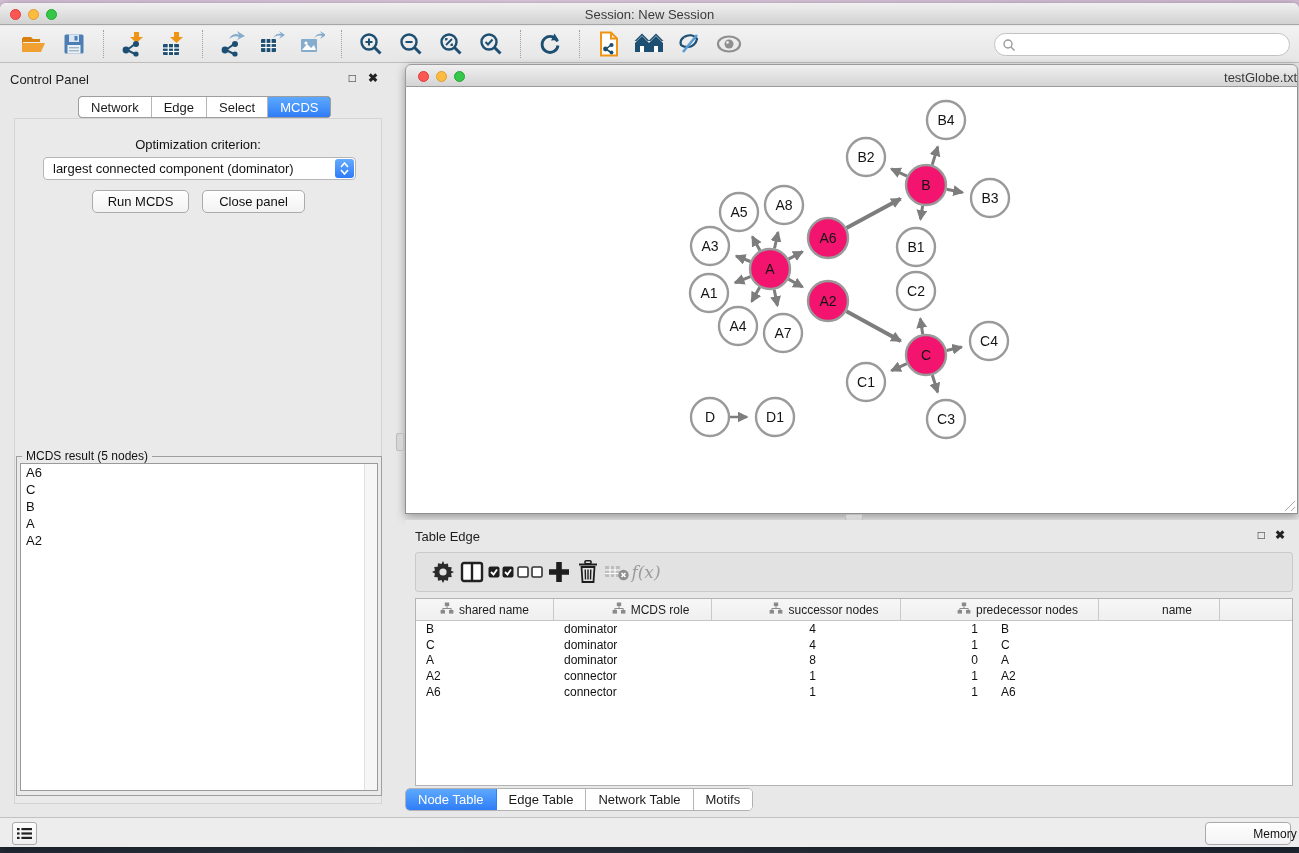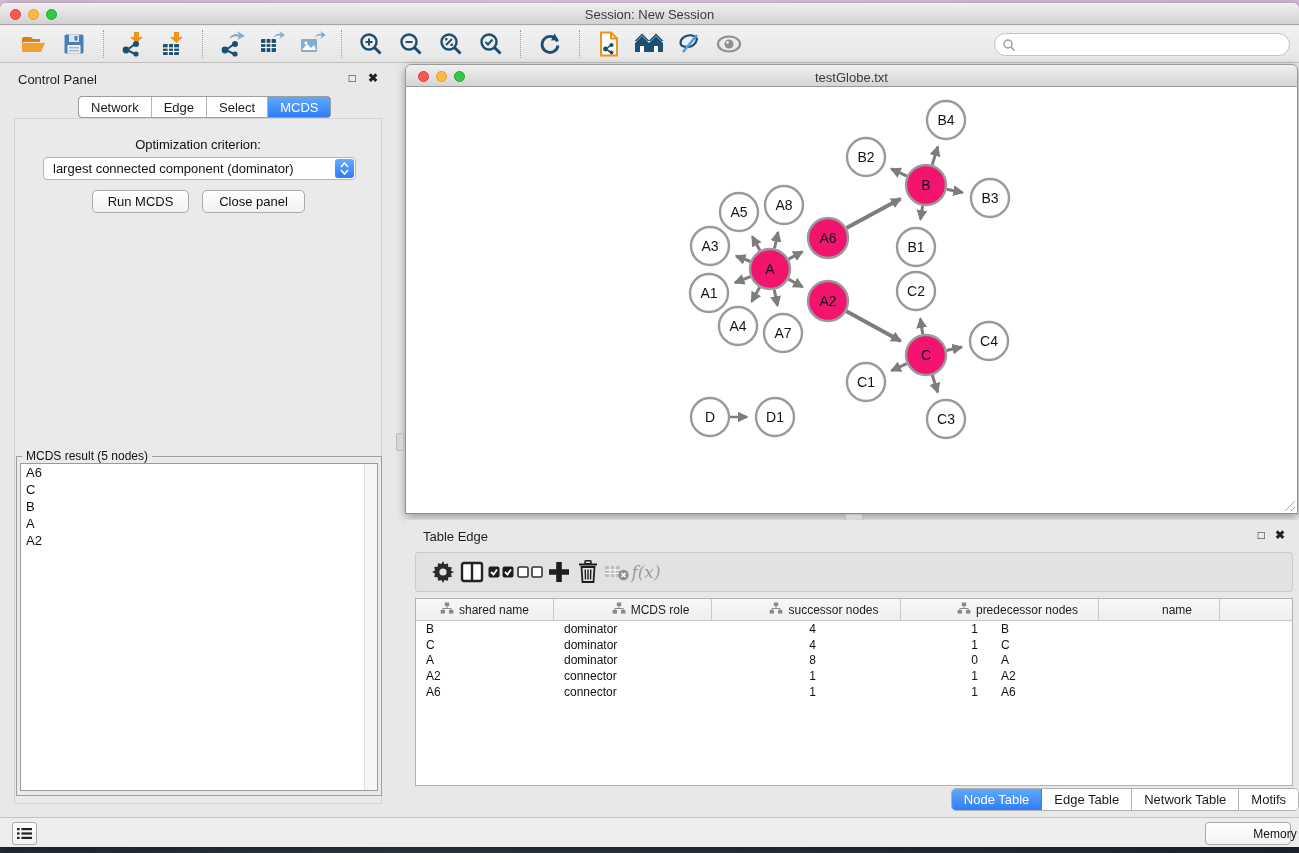--- a/index.html
+++ b/index.html
@@ -20,21 +20,21 @@
   
   .toolbar { position:absolute; top:26px; left:0; width:1299px; height:37px; background:linear-gradient(#f2f2f2,#e6e6e6);
     border-bottom:1px solid #bdbdbd; display:flex; align-items:center; padding-left:14px; }
   .tbtn { width:30px; height:30px; display:flex; align-items:center; justify-content:center; margin:0 5px; cursor:default; }
   .tsep { width:1px; height:28px; margin:0 9px; border-left:1px dotted #9f9f9f; }
   .searchbox { position:absolute; right:9px; top:7px; width:296px; height:23px; background:#fff; border:1px solid #c2c2c2;
     border-radius:12px; display:flex; align-items:center; padding-left:7px; }
 
   
   .control-panel { position:absolute; top:63px; left:0; width:390px; height:754px; background:#e8e8e8; }
-  .panel-title { position:absolute; top:9px; left:18px; font-size:13px; color:#1e1e1e; }
+  .panel-title { position:absolute; top:9px; left:10px; font-size:13px; color:#1e1e1e; }
   .panel-chrome { position:absolute; top:8px; font-size:12px; color:#222; }
   .cp-inner { position:absolute; top:55px; left:14px; width:368px; height:686px; background:#eaeaea; border:1px solid #d4d4d4; }
   .segtabs { position:absolute; display:flex; height:22px; border:1px solid #9e9e9e; border-radius:4px; overflow:hidden; background:#7f1d1d; }
   .seg { display:flex; align-items:center; justify-content:center; font-size:13px; color:#1b1b1b; background:#fff; border-right:1px solid #b5b5b5; padding:0 12px; }
   .seg:last-child { border-right:none; }
   .seg.active { background:linear-gradient(#5ea9fd,#2f7df7); color:#fff; border-right-color:#2f7df7; }
   .cp-tabs { top:33px; left:78px; }
   .opt-label { position:absolute; top:74px; left:14px; width:368px; text-align:center; font-size:13px; color:#111; }
   .dropdown { position:absolute; top:94px; left:43px; width:313px; height:23px; background:#fff; border:1px solid #b5b5b5; border-radius:4px;
     display:flex; align-items:center; font-size:13px; color:#111; padding-left:9px; }
@@ -67,21 +67,21 @@
   .table-panel { position:absolute; top:520px; left:405px; width:894px; height:296px; background:#e8e8e8; }
   .tp-toolbar { position:absolute; top:32px; left:10px; width:878px; height:40px; background:#e2e2e2; border:1px solid #cacaca;
     border-radius:3px; display:flex; align-items:center; padding-left:13px; }
   .tp-btn { width:28px; height:28px; display:flex; align-items:center; justify-content:center; margin-right:1px; }
   .datatable { position:absolute; top:78px; left:10px; width:878px; height:188px; background:#fff; border:1px solid #b3b3b3; overflow:hidden; }
   .dt-header { display:flex; height:22px; background:linear-gradient(#f7f7f7,#efefef); border-bottom:1px solid #c6c6c6;gap:36px; }
   .dt-hcell { position:relative; display:flex; align-items:center; justify-content:center; font-size:12px; color:#1c1c1c;
     border-right:1px solid #c9c9c9; gap:5px; }
   .dt-row { display:flex; height:15.8px; align-items:center; }
   .dt-cell { font-size:12px; color:#111; white-space:nowrap; overflow:hidden; }
-  .bot-tabs { position:absolute; top:268px; left:0; width:894px; display:flex; justify-content:flex-end; }
+  .bot-tabs { position:absolute; top:268px; left:0; width:894px; display:flex; justify-content:flex-start; }
   .bt-wrap { display:flex; height:23px; border:1px solid #b2b2b2; border-radius:5px; overflow:hidden; background:#fff; }
 
   
   .statusbar { position:absolute; top:817px; left:0; width:1299px; height:30px; background:#ededed; border-top:1px solid #c2c2c2; }
   .list-btn { position:absolute; top:4px; left:12px; width:25px; height:23px; background:linear-gradient(#fdfdfd,#f0f0f0);
     border:1px solid #ababab; border-radius:3px; display:flex; align-items:center; justify-content:center; }
   .memory-btn { position:absolute; top:4px; right:8px; width:86px; height:23px; background:linear-gradient(#ffffff,#f3f3f3);
     border:1px solid #a9a9a9; border-radius:4px; display:flex; align-items:center; justify-content:center; gap:6px; font-size:12px; color:#111;padding-left:48px; }
   .mem-dot { width:11px; height:11px; border-radius:50%; background:#1d9e34; }
 </style>
@@ -298,21 +298,21 @@
         <div class="list-scroll"></div>
     </div>
   </div>
 </div>
 
 <div class="net-window">
   <div class="net-titlebar">
     <span class="traffic nt-red"></span>
     <span class="traffic nt-yellow"></span>
     <span class="traffic nt-green"></span>
-    <div class="win-title" style="top:5px;">testGlobe.txt</div>
+    <div class="win-title" style="top:5px;text-align:right;">testGlobe.txt</div>
   </div>
   <div class="net-canvas">
     <svg id="graph-svg" width="891" height="425">
         <defs>
           <marker id="arrow" viewBox="0 0 10 10" refX="8.5" refY="5" markerWidth="11" markerHeight="11" markerUnits="userSpaceOnUse" orient="auto">
             <path d="M0 0L10 5L0 10z" fill="#7d7d7d"></path>
           </marker>
         </defs>
         <line x1="353.96678911489033" y1="163.55183804995966" x2="346.37761451347956" y2="149.59754926672048" stroke="#7d7d7d" stroke-width="3" marker-end="url(#arrow)"></line>
         <line x1="368.4876344549141" y1="161.4850996346785" x2="372.0164873934479" y2="145.35320048709534" stroke="#7d7d7d" stroke-width="3" marker-end="url(#arrow)"></line>

